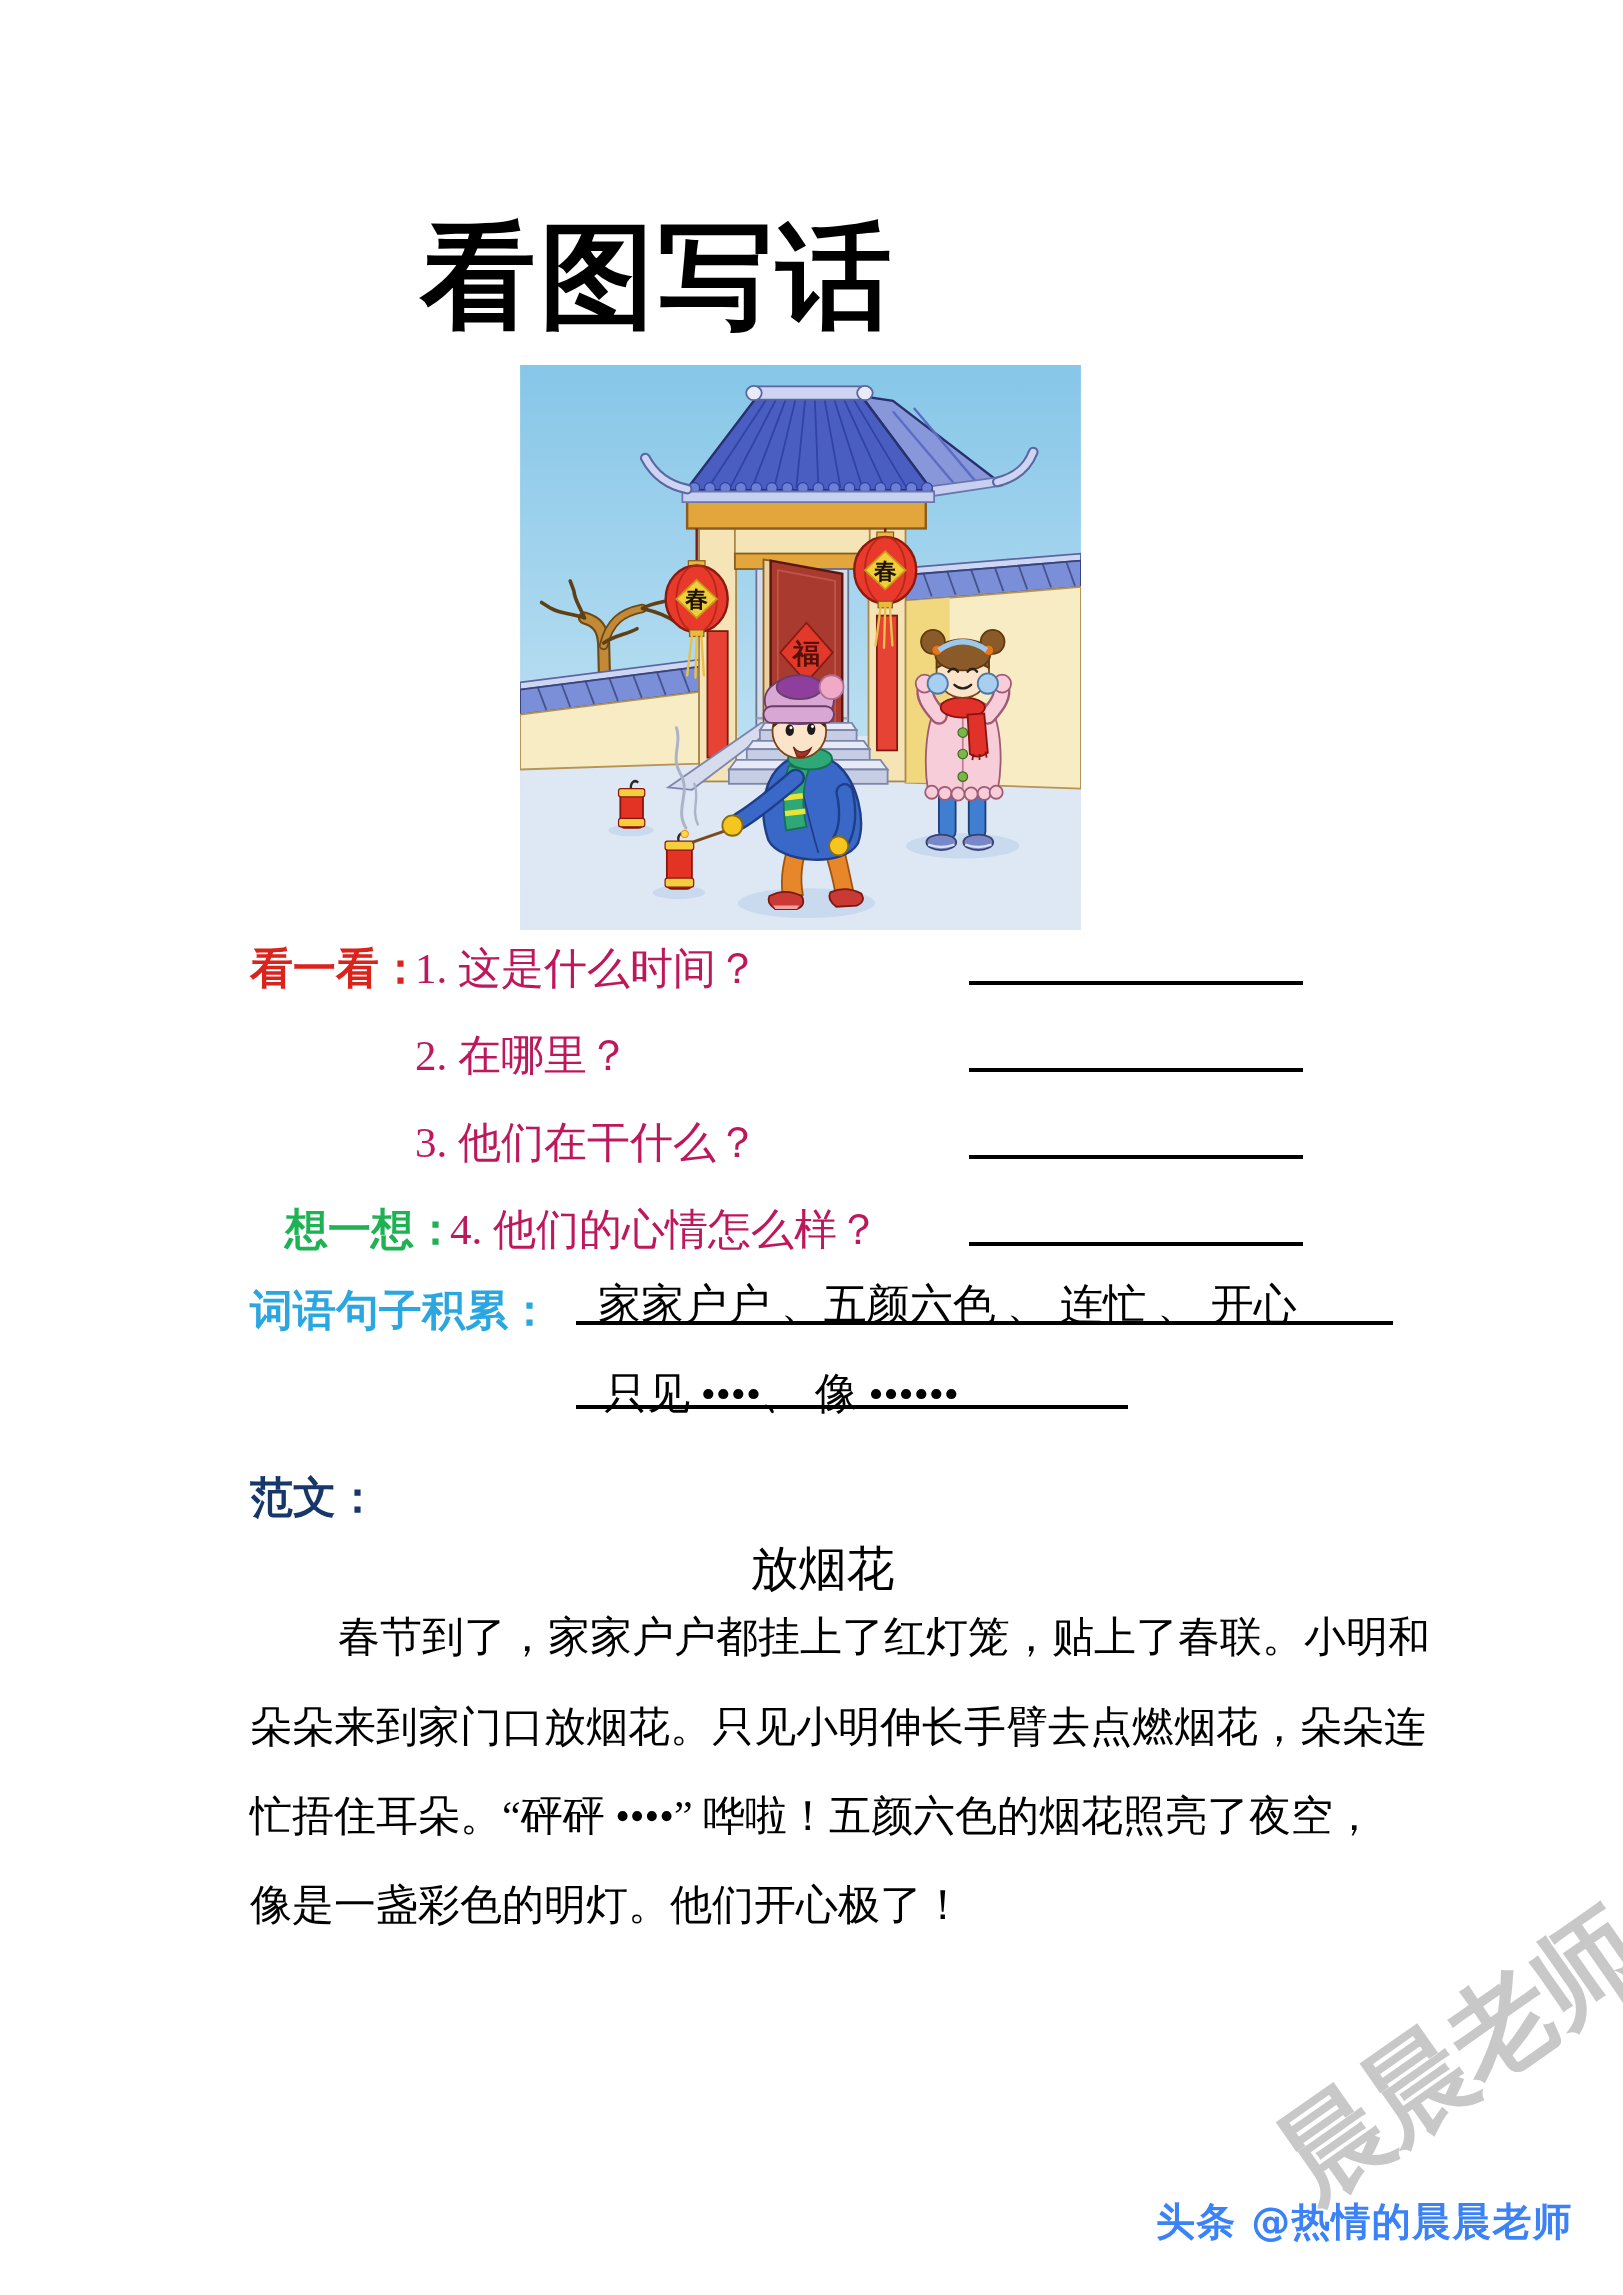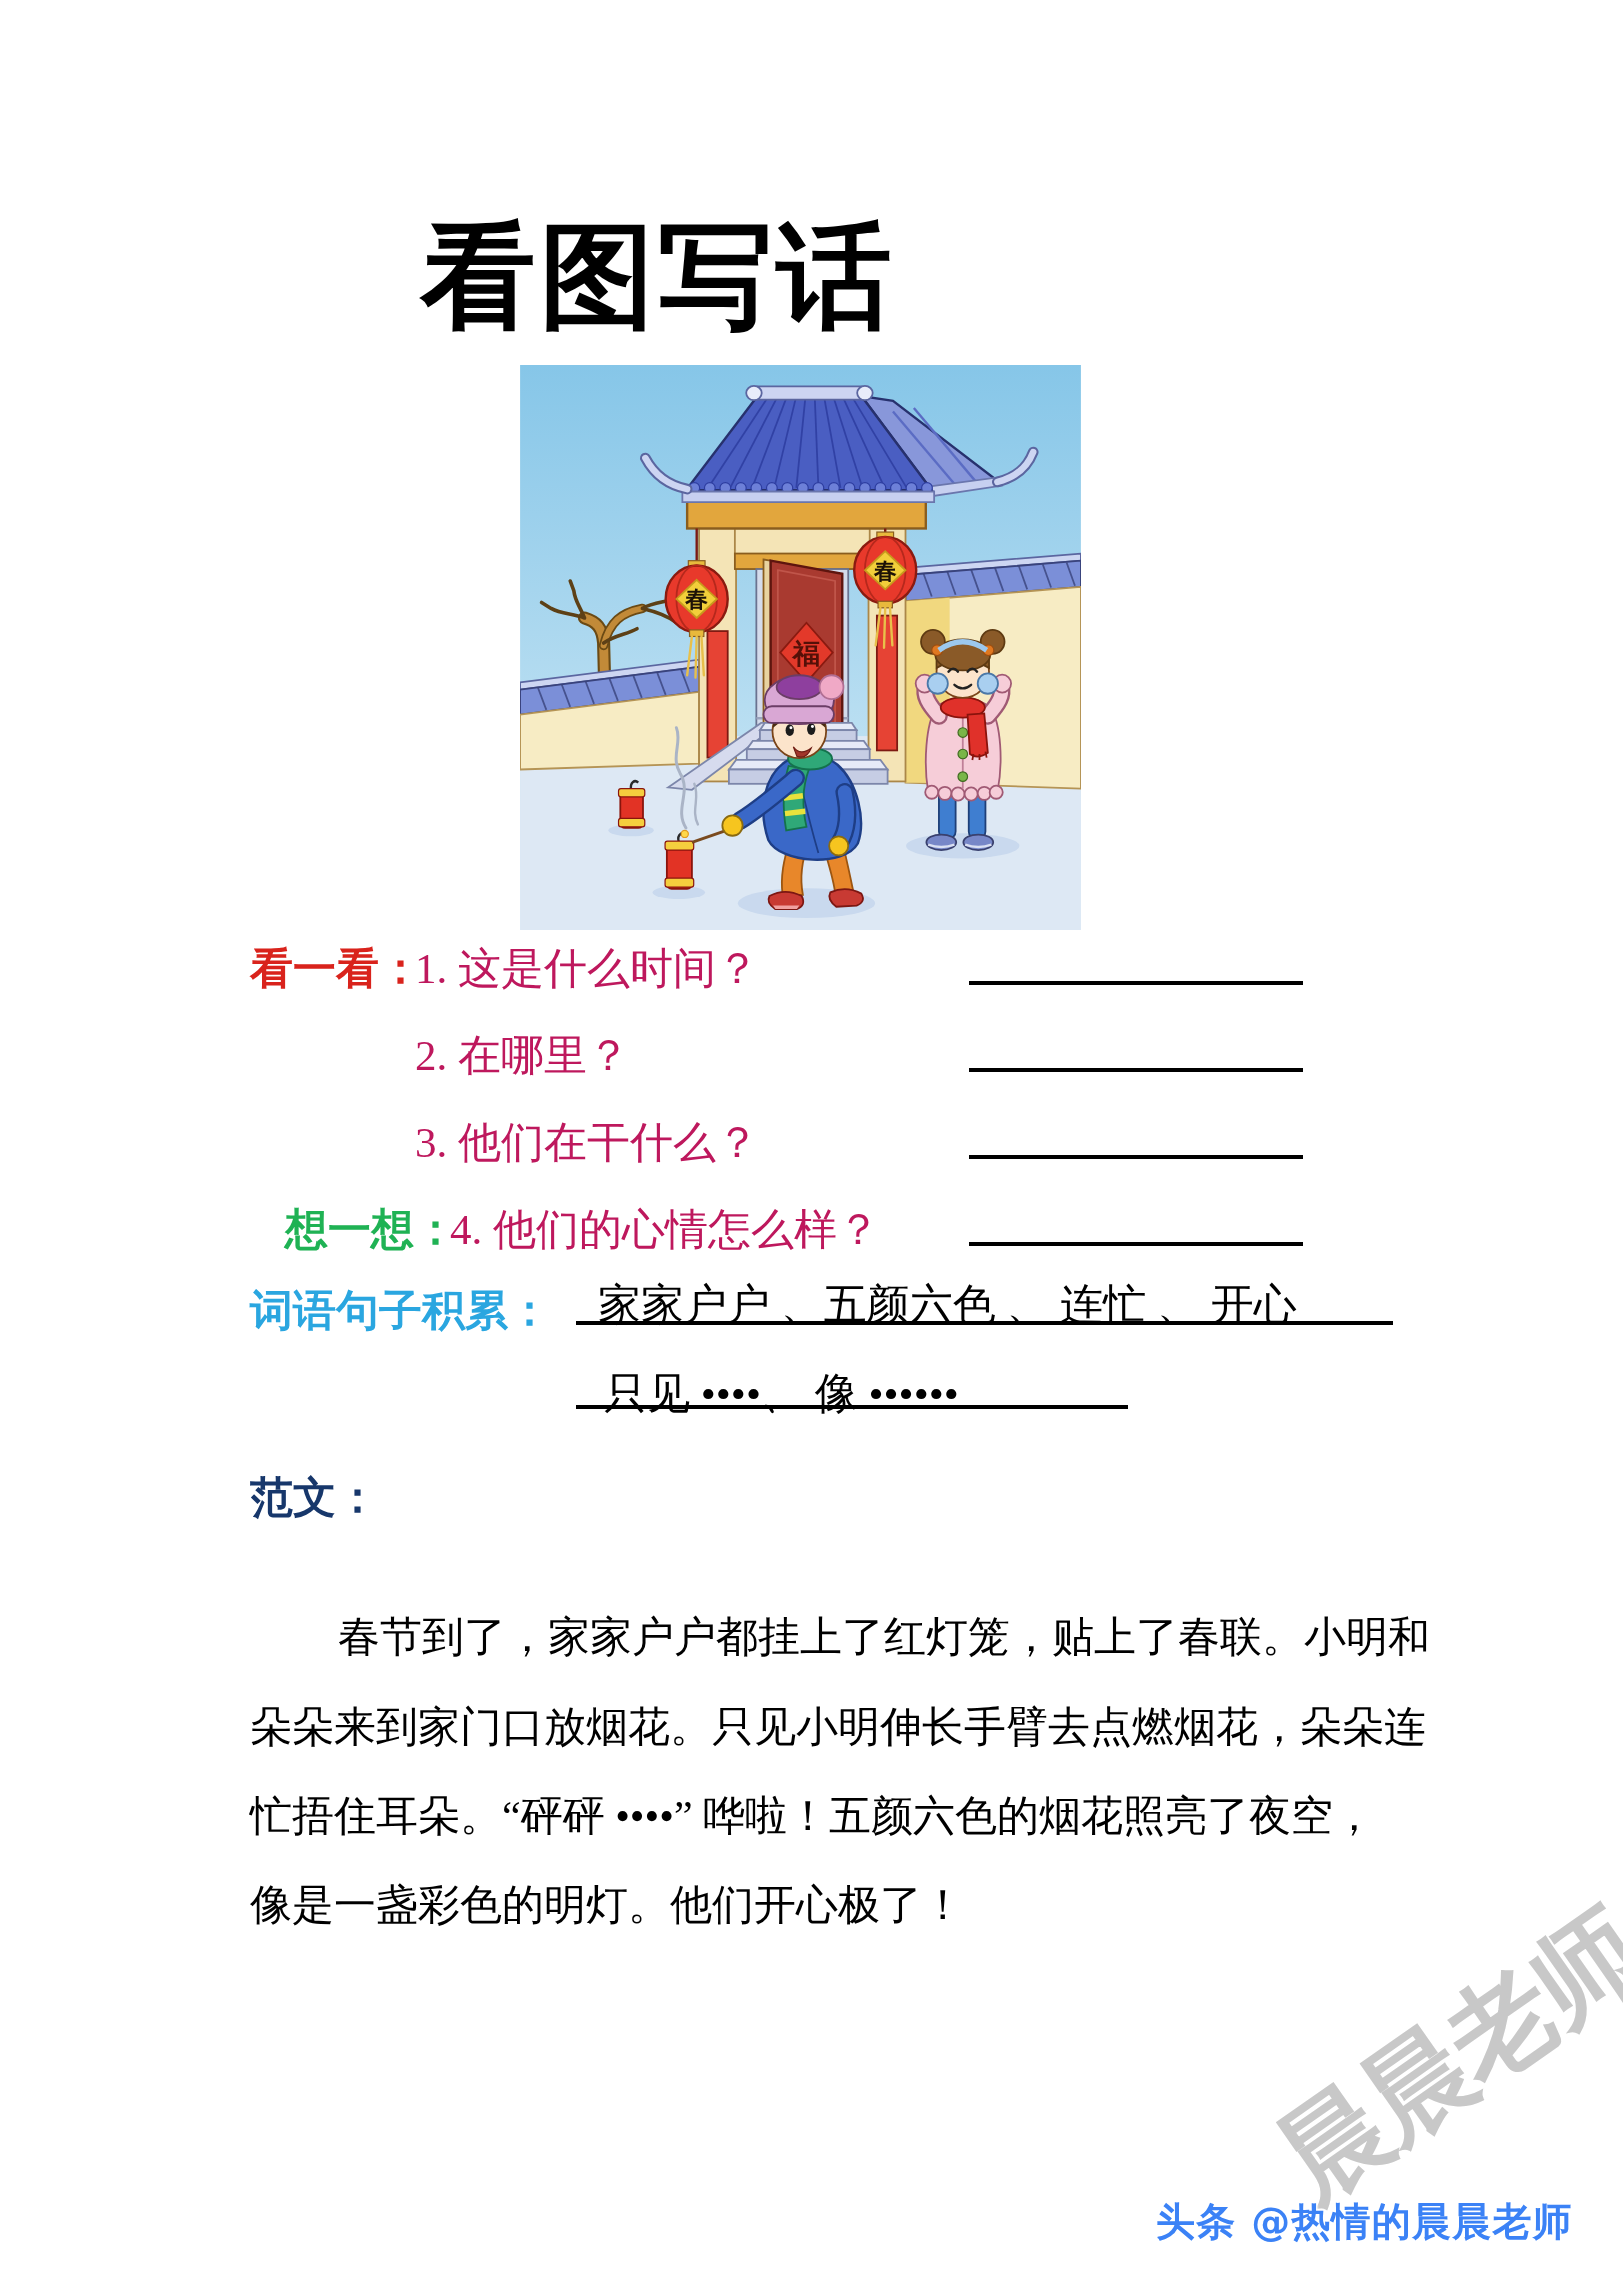--- a/index.html
+++ b/index.html
@@ -401,20 +401,21 @@
   <div class="blank" style="left:969px;top:1155px;width:334px"></div>
   <div class="blank" style="left:969px;top:1242px;width:334px"></div>
 
   <div class="acc-label">词语句子积累：</div>
   <div class="acc-line acc-line1">家家户户 、五颜六色 、 连忙 、 开心</div>
   <div class="blank" style="left:576px;top:1321px;width:817px"></div>
   <div class="acc-line acc-line2">只见 ••••、 像 ••••••</div>
   <div class="blank" style="left:576px;top:1405px;width:552px"></div>
 
   <div class="sample-label">范文：</div>
+  <div class="essay-title">放烟花</div>
   <div class="essay-line indent" style="top:1609px">春节到了，家家户户都挂上了红灯笼，贴上了春联。小明和</div>
   <div class="essay-line" style="top:1699px">朵朵来到家门口放烟花。只见小明伸长手臂去点燃烟花，朵朵连</div>
   <div class="essay-line" style="top:1788px">忙捂住耳朵。“砰砰 ••••” 哗啦！五颜六色的烟花照亮了夜空，</div>
   <div class="essay-line" style="top:1877px">像是一盏彩色的明灯。他们开心极了！</div>
 
   <div class="wm-credit">头条 @热情的晨晨老师</div>
 
 </div>
 
 

